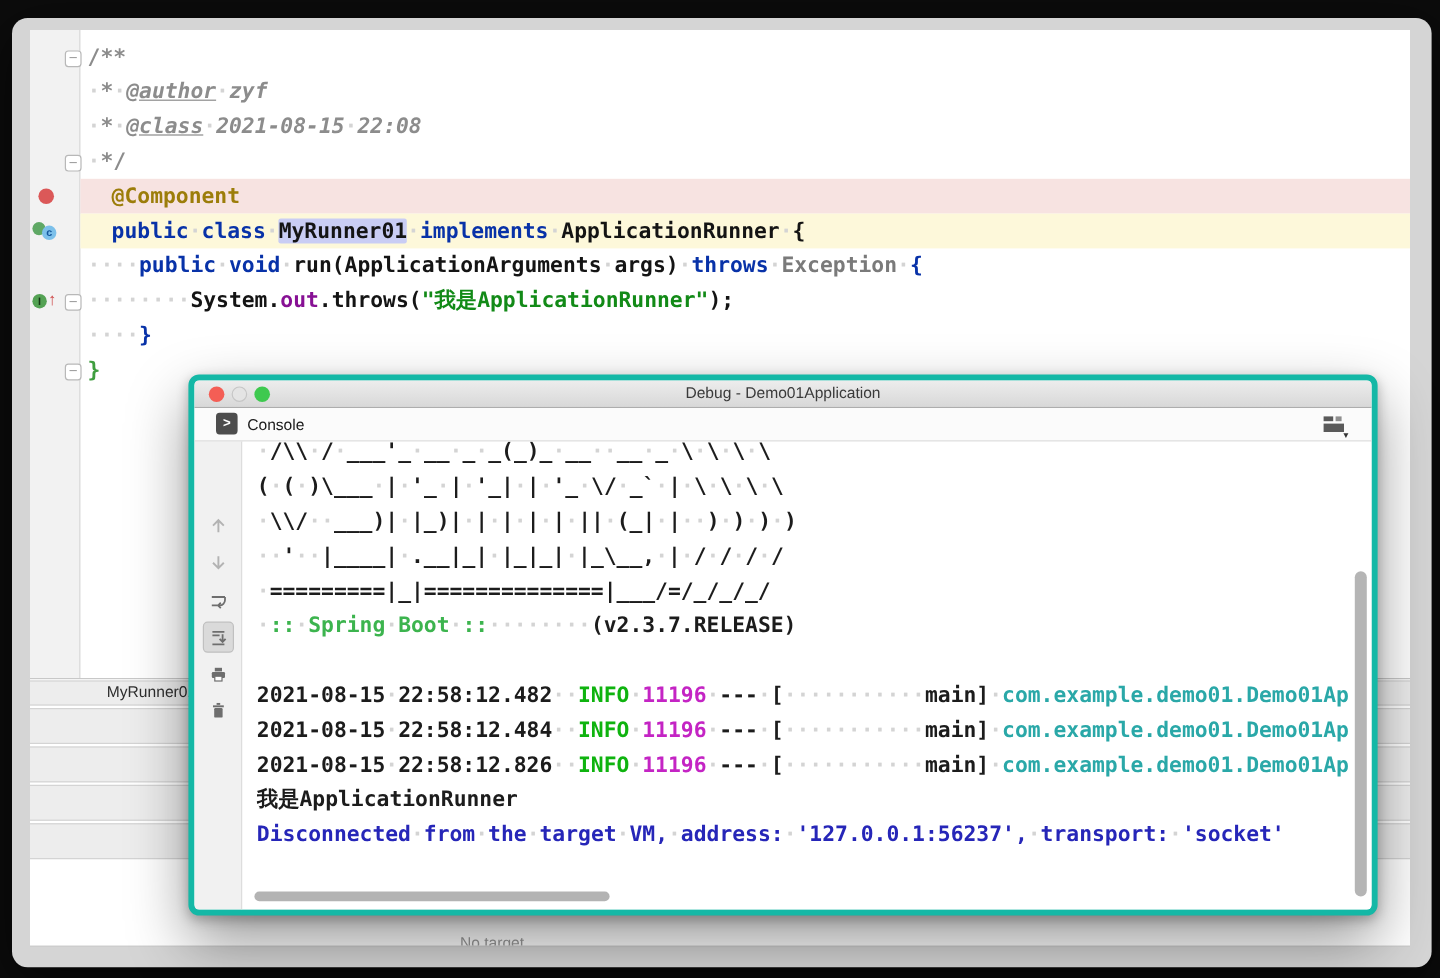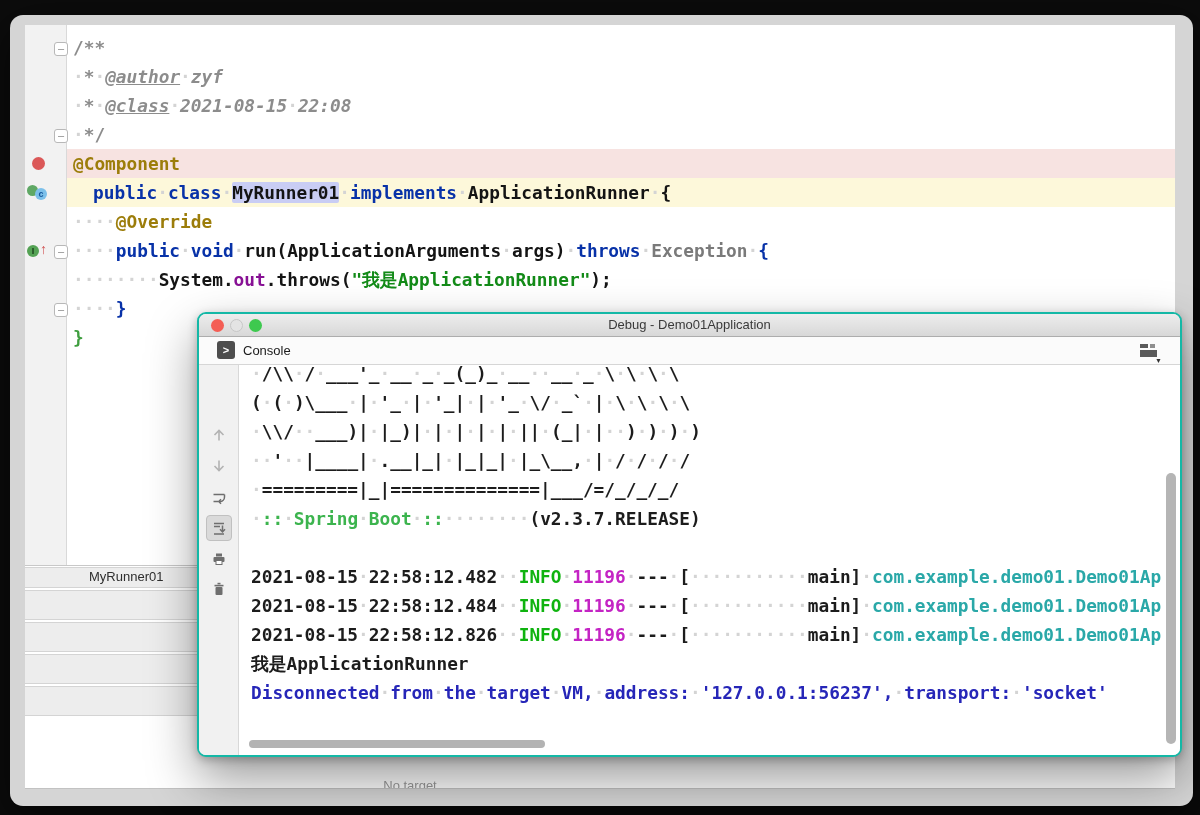--- a/index.html
+++ b/index.html
@@ -20,21 +20,21 @@
   .code-line{height:29px;line-height:29px;white-space:pre;position:relative;
     font-family:"DejaVu Sans Mono",monospace;font-size:17.8px;font-weight:600;padding-left:6px;}
   .code-line span{position:relative;z-index:1;}
   .bg-bp{background:#f7e3e1;}
   .bg-cur{background:#fdf8da;padding-left:26px;}
 
   .ws{color:var(--ws);}
   .c-cmt{color:var(--cmt);}
   .c-cmtTag{color:var(--cmt);font-weight:700;font-style:italic;text-decoration:underline;}
   .c-cmtI{color:var(--cmt);font-style:italic;}
-  .c-ann{color:var(--ann);}
+  .c-ann{color:var(--ann);margin-left:20px;}
   .c-kw{color:var(--kw);font-weight:700;}
   .c-plain{color:var(--plain);}
   .c-gray{color:var(--gray);}
   .c-str{color:var(--str);font-weight:700;}
   .c-fld{color:var(--fld);font-weight:700;}
   .c-hl{color:var(--plain);background:var(--hlbg);border-radius:2px;}
   .c-bblue{color:var(--kw);font-weight:700;}
   .c-bgreen{color:var(--bgreen);font-weight:700;}
 
   
@@ -56,22 +56,22 @@
   .frames{position:absolute;left:0;top:542px;right:0;}
   .frame-row{height:28px;background:#ededed;border-top:1px solid #d4d4d4;border-bottom:1px solid #d4d4d4;
     margin-bottom:2px;position:relative;}
   .frame-row.first{height:19px;}
   .frame-label{position:absolute;left:64px;top:1px;font-size:13px;color:#2e2e2e;}
   .no-watches{position:absolute;left:315px;top:753px;width:140px;text-align:center;
     font-size:13px;color:#9a9a9a;}
 
   
   .debug-win{position:absolute;left:157px;top:312px;width:981px;height:441px;background:#fff;
-    border:2px solid #14b8a6;border-radius:9px;box-shadow:0 22px 50px rgba(0,0,0,.4),0 3px 10px rgba(0,0,0,.25);
-    overflow:hidden;margin-left:40px;}
+    border:5px solid #14b8a6;border-radius:9px;box-shadow:0 22px 50px rgba(0,0,0,.4),0 3px 10px rgba(0,0,0,.25);
+    overflow:hidden;}
   .dw-titlebar{position:absolute;left:0;top:0;right:0;height:22px;
     background:linear-gradient(#ededed,#d8d8d8);border-bottom:1px solid #adadad;}
   .dw-title{display:block;text-align:center;line-height:22px;font-size:13px;color:#3a3a3a;}
   .tl{position:absolute;top:5px;width:13px;height:13px;border-radius:50%;}
   .tl-close{left:12px;background:#f45e55;}
   .tl-min{left:31px;background:#e4e4e4;border:1px solid #c6c6c6;box-sizing:border-box;}
   .tl-zoom{left:50px;background:#3ec94f;}
 
   .dw-tabbar{position:absolute;left:0;top:23px;right:0;height:27px;background:#fbfbfb;
     border-bottom:1px solid #d6d6d6;}
@@ -127,21 +127,20 @@
           <div class="fold" style="top: 220px;">–</div>
           <div class="fold" style="top: 278px;">–</div>
         </div>
       <div class="code-lines" id="code-lines">
           <div class="code-line"><span class="c-cmt">/**</span></div>
           <div class="code-line"><span class="ws">·</span><span class="c-cmt">*</span><span class="ws">·</span><span class="c-cmtTag">@author</span><span class="ws">·</span><span class="c-cmtI">zyf</span></div>
           <div class="code-line"><span class="ws">·</span><span class="c-cmt">*</span><span class="ws">·</span><span class="c-cmtTag">@class</span><span class="ws">·</span><span class="c-cmtI">2021-08-15</span><span class="ws">·</span><span class="c-cmtI">22:08</span></div>
           <div class="code-line"><span class="ws">·</span><span class="c-cmt">*/</span></div>
           <div class="code-line bg-bp"><span class="c-ann">@Component</span><span class="bulb"></span></div>
           <div class="code-line bg-cur"><span class="c-kw">public</span><span class="ws">·</span><span class="c-kw">class</span><span class="ws">·</span><span class="c-hl">MyRunner01</span><span class="ws">·</span><span class="c-kw">implements</span><span class="ws">·</span><span class="c-plain">ApplicationRunner</span><span class="ws">·</span><span class="c-plain">{</span></div>
-          <div class="code-line"><span class="ws">····</span><span class="c-ann">@Override</span></div>
           <div class="code-line"><span class="ws">····</span><span class="c-kw">public</span><span class="ws">·</span><span class="c-kw">void</span><span class="ws">·</span><span class="c-plain">run(ApplicationArguments</span><span class="ws">·</span><span class="c-plain">args)</span><span class="ws">·</span><span class="c-kw">throws</span><span class="ws">·</span><span class="c-gray">Exception</span><span class="ws">·</span><span class="c-kw">{</span></div>
           <div class="code-line"><span class="ws">········</span><span class="c-plain">System.</span><span class="c-fld">out</span><span class="c-plain">.throws(</span><span class="c-str">"我是ApplicationRunner"</span><span class="c-plain">);</span></div>
           <div class="code-line"><span class="ws">····</span><span class="c-bblue">}</span></div>
           <div class="code-line"><span class="c-bgreen">}</span></div>
         </div>
     </div>
 
     <div class="panel-divider"></div>
     <div class="frames" id="frames-rows">
         <div class="frame-row first">

